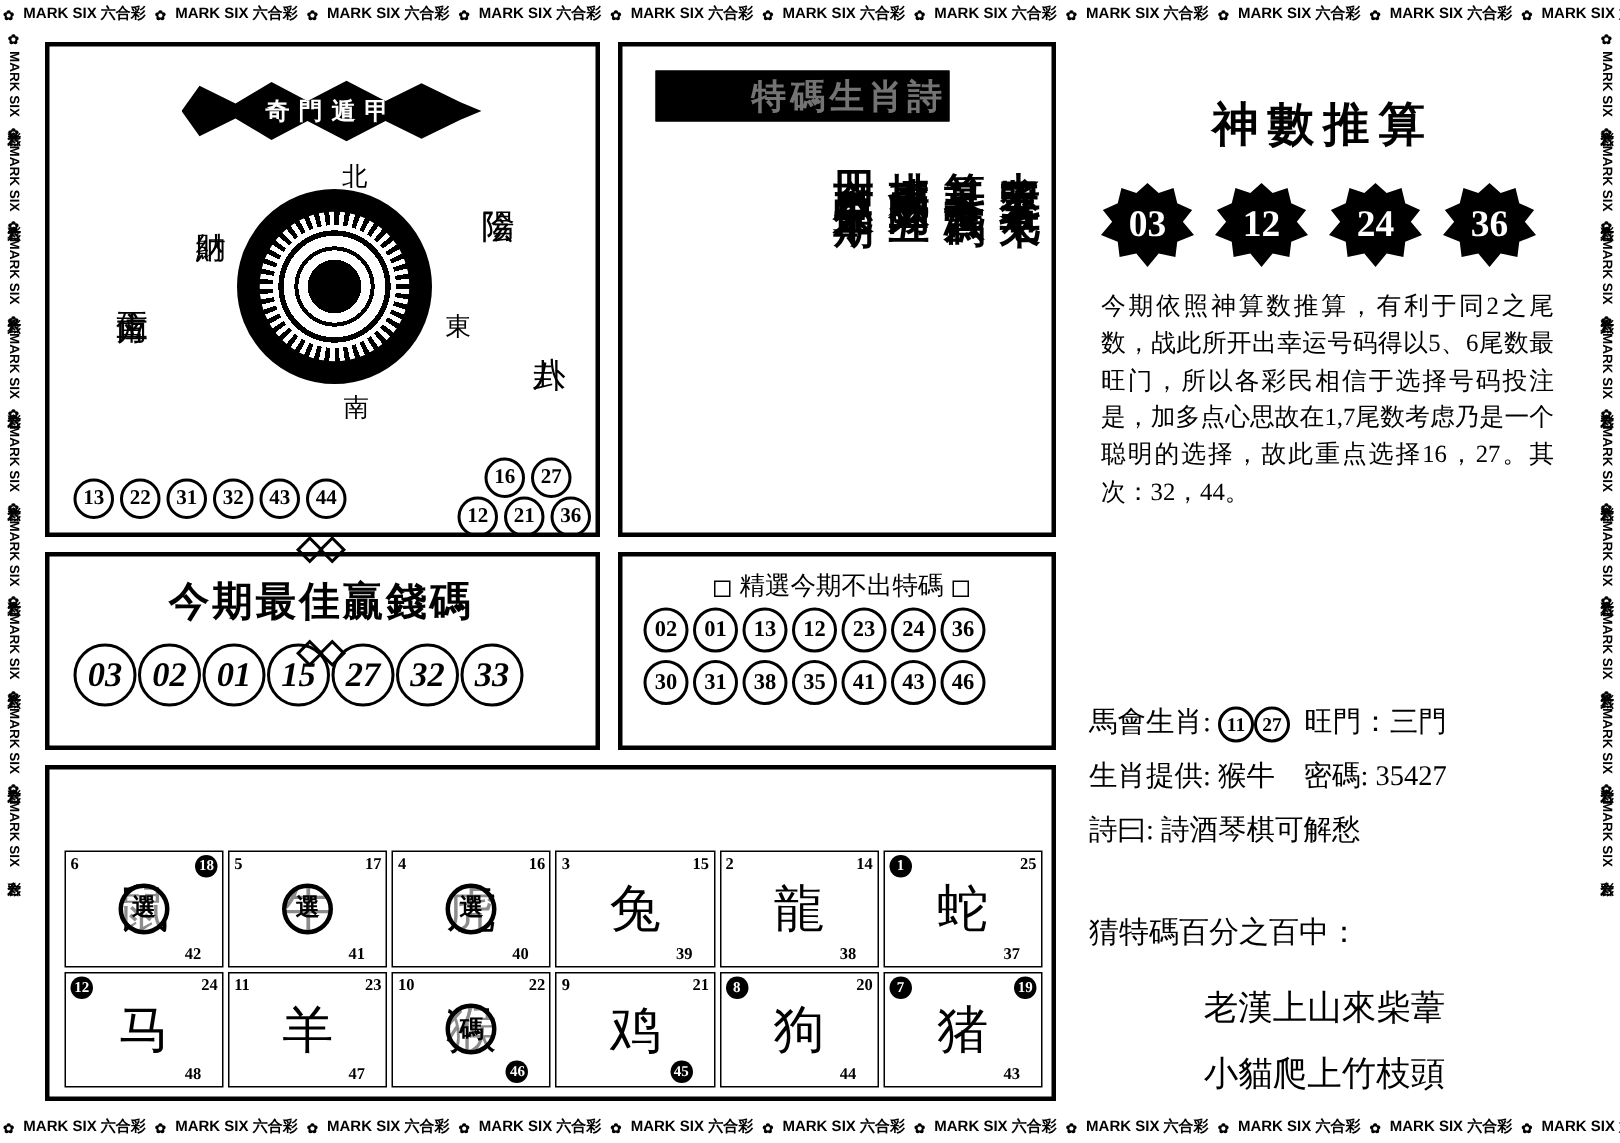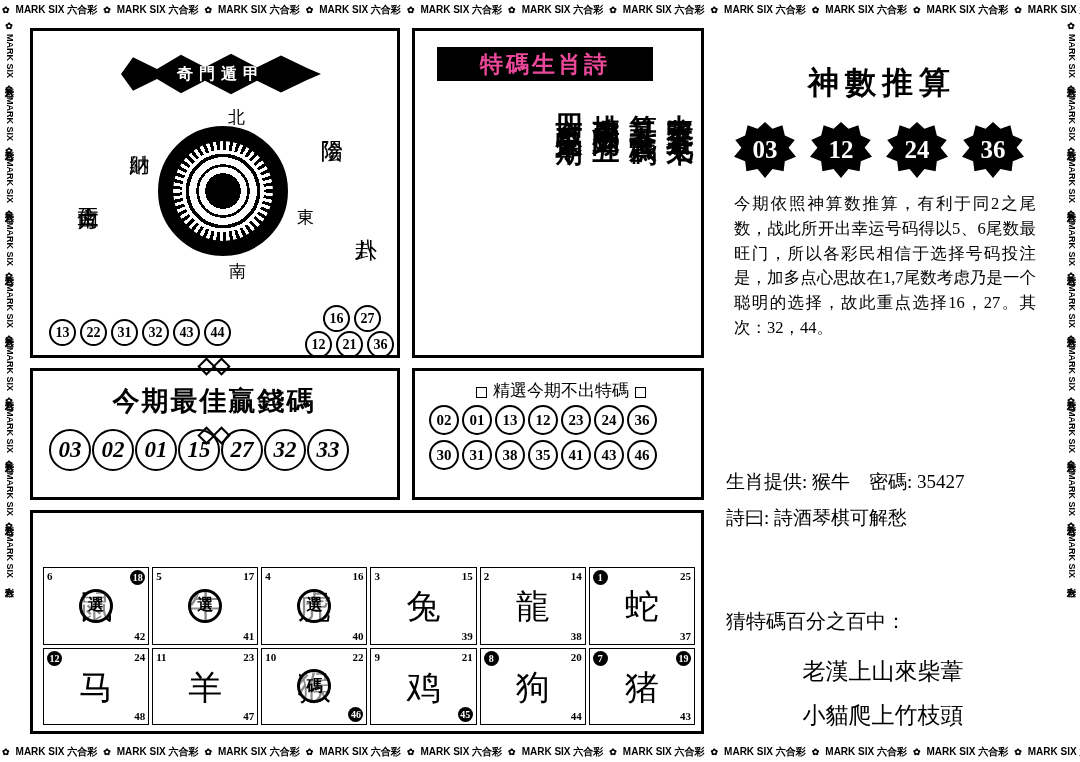--- a/index.html
+++ b/index.html
@@ -80,22 +80,22 @@
   .num-circle {
     display:inline-flex; align-items:center; justify-content:center;
     width:27px; height:27px; border:2px solid #000; border-radius:50%;
     font-family:"Liberation Serif", serif; font-weight:bold; font-size:14px;
   }
   .num-row { position:absolute; display:flex; gap:4px; }
 
   
   #p-poem { left:394px; top:8px; width:292px; height:330px; }
   .poem-title {
-    position:absolute; left:22px; top:16px; width:216px; height:34px;
-    background:#000; color:#ec4899; display:flex; align-items:center; justify-content:center;
+    position:absolute; left:22px; top:16px; width:196px; height:34px;
+    background:#000; color:#737373; display:flex; align-items:center; justify-content:flex-end;
     border:2px solid #000;
   }
   .poem-title span{ font-size:23px; font-weight:bold; letter-spacing:3px; }
   .poem-cols { position:absolute; left:14px; top:62px; width:264px; height:258px;
     display:flex; flex-direction:row-reverse; justify-content:flex-start; gap:10px; }
   .poem-col {
     writing-mode:vertical-rl; text-orientation:upright;
     font-size:27px; font-weight:bold; letter-spacing:4px;
     line-height:1.0;
   }
@@ -141,21 +141,21 @@
 
   
   #p-zodiac { left:12px; top:490px; width:674px; height:224px; }
   .z-title { position:absolute; left:0; top:8px; width:100%; text-align:center;
     font-size:30px; font-weight:bold; letter-spacing:2px; }
   .z-grid { position:absolute; left:10px; top:54px; width:652px; height:158px;
     display:grid; grid-template-columns:repeat(6, 1fr); grid-template-rows:repeat(2, 1fr); gap:3px; }
   .z-cell { position:relative; border:1.5px solid #000; background:#fff; overflow:hidden; }
   .z-cell .tl { position:absolute; left:3px; top:2px; font-size:11px; font-weight:bold; }
   .z-cell .tr { position:absolute; right:3px; top:2px; font-size:11px; font-weight:bold; }
-  .z-cell .br { position:absolute; right:3px; bottom:2px; font-size:11px; font-weight:bold;font-family:Liberation Serif, serif; }
+  .z-cell .br { position:absolute; right:14px; bottom:2px; font-size:11px; font-weight:bold;font-family:Liberation Serif, serif; }
   .badge-dark {
     display:inline-flex; align-items:center; justify-content:center;
     width:15px; height:15px; border-radius:50%; background:#000; color:#fff;
     font-size:10px; font-weight:bold;
   }
   .z-animal {
     position:absolute; left:0; top:8px; width:100%; height:62px;
     display:flex; align-items:center; justify-content:center;
     font-size:34px; line-height:1;
   }
@@ -477,20 +477,25 @@
           <span class="tr"><span class="badge-dark">19</span></span>
           <span class="br">43</span>
           <span class="z-animal">猪</span>
         </div>
       </div>
   </div>
 
   <div class="panel" id="p-win">
     <div class="win-lines">
       <div class="ln">
+        <span>馬會生肖:</span>
+        <span id="win-nums"><span class="num-circle sm">11</span><span class="num-circle sm">27</span>&nbsp;</span>
+        <span>旺門：三門</span>
+      </div>
+      <div class="ln">
         <span>生肖提供:</span>
         <span>猴牛</span>
         &nbsp;&nbsp;
         <span>密碼:</span>
         <span>35427</span>
       </div>
       <div class="ln">
         <span>詩曰:</span>
         <span>詩酒琴棋可解愁</span>
       </div>

